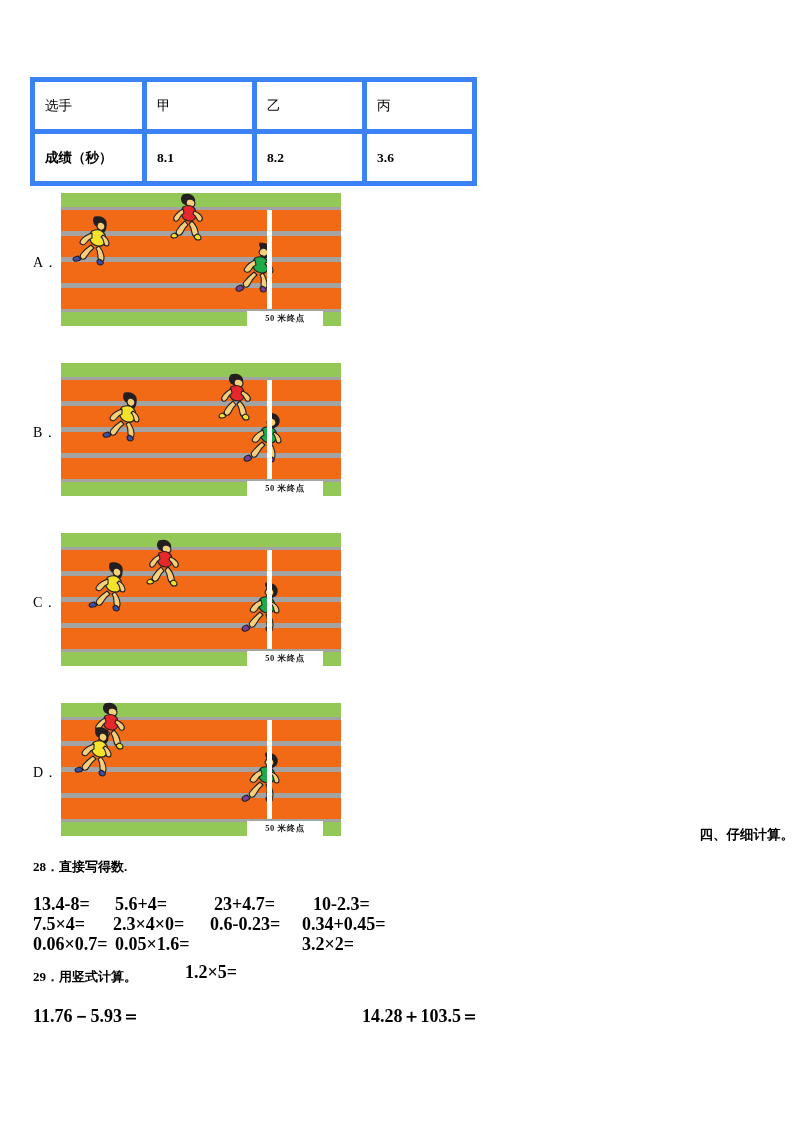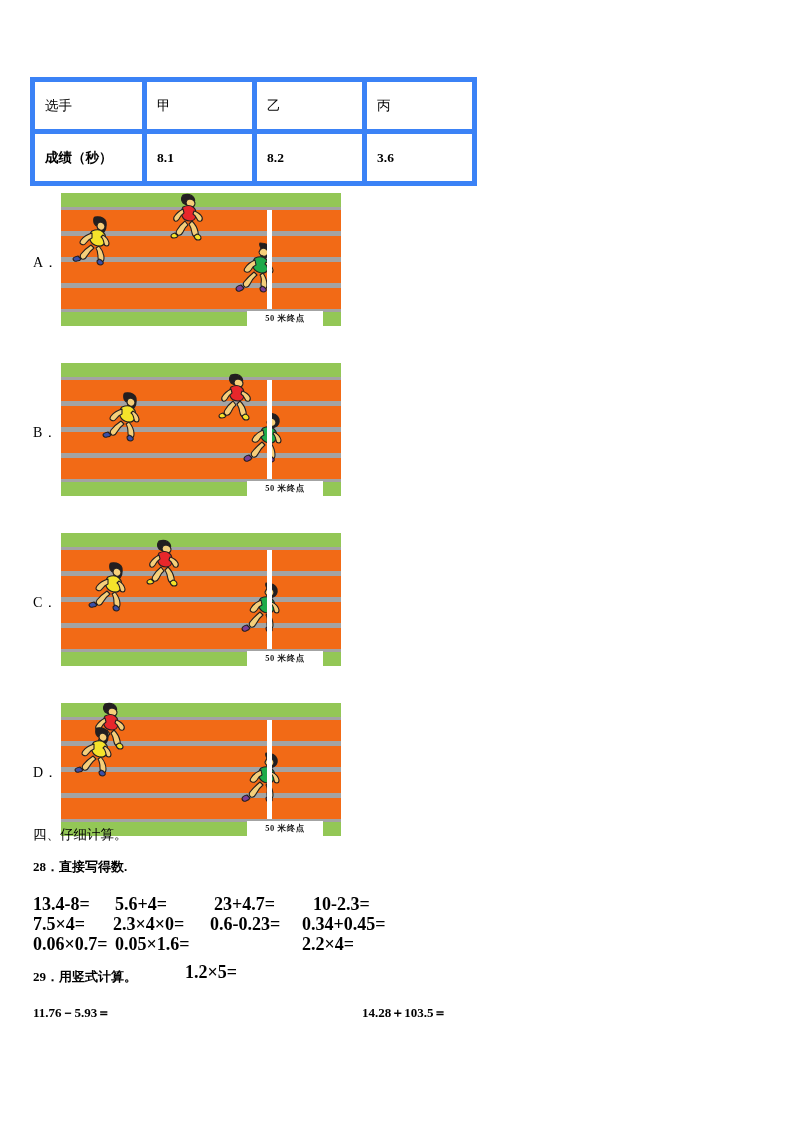--- a/index.html
+++ b/index.html
@@ -120,25 +120,26 @@
     position: absolute;
     width: 46px;
     height: 52px;
     z-index: 3;
   }
   .runner svg { display: block; width: 46px; height: 52px; }
 
   
   .text-section { position: absolute; left: 0; top: 826px; width: 794px; }
   .heading {
-    margin: 0 9px 0 33px;
+    margin: 0 0 0 33px;
     font-size: 13.5px;
-    font-weight: normal;
+    font-weight: bold;
     font-family: "Liberation Serif", "DejaVu Serif", serif;
     padding-bottom: 14px;
+    text-align: right;
   }
   .qline {
     margin: 0 0 0 33px;
     font-size: 13px;
     font-weight: bold;
     font-family: Liberation Serif, serif;
     padding-bottom: 18px;
   }
   .expr-row {
     position: relative;
@@ -147,21 +148,21 @@
     padding-bottom: 11px;
     font-size: 18px;
     font-weight: bold;
     font-family: "Liberation Serif", "DejaVu Serif", serif;
   }
   .expr { position: absolute; top: 0; white-space: nowrap; }
   .vert-row {
     position: relative;
     margin-left: 33px;
     height: 22px;
-    font-size: 13px;
+    font-size: 18px;
     font-weight: bold;
     font-family: "Liberation Serif", "DejaVu Serif", serif;
   }
 </style>
 </head>
 <body>
 
 <div class="score-table-wrap">
   <table class="score-table">
     <tbody>
@@ -458,21 +459,21 @@
     <span class="expr" style="left:0px;">7.5×4=</span>
     <span class="expr" style="left:80px;">2.3×4×0=</span>
     <span class="expr" style="left:177px;">0.6-0.23=</span>
     <span class="expr" style="left:269px;">0.34+0.45=</span>
   </div>
 
   <div class="expr-row">
     <span class="expr" style="left:0px;">0.06×0.7=</span>
     <span class="expr" style="left:82px;">0.05×1.6=</span>
     <span class="expr" style="left:152px;margin-top:28px;">1.2×5=</span>
-    <span class="expr" style="left:269px;">2.2×4=</span>
+    <span class="expr" style="left:269px;">3.2×2=</span>
   </div>
 
   <div class="qline" style="padding-top:14px;">29．用竖式计算。</div>
 
   <div class="vert-row">
     <span class="expr" style="left:0px;">11.76－5.93＝</span>
     <span class="expr" style="left:329px;">14.28＋103.5＝</span>
   </div>
 
 </div>

